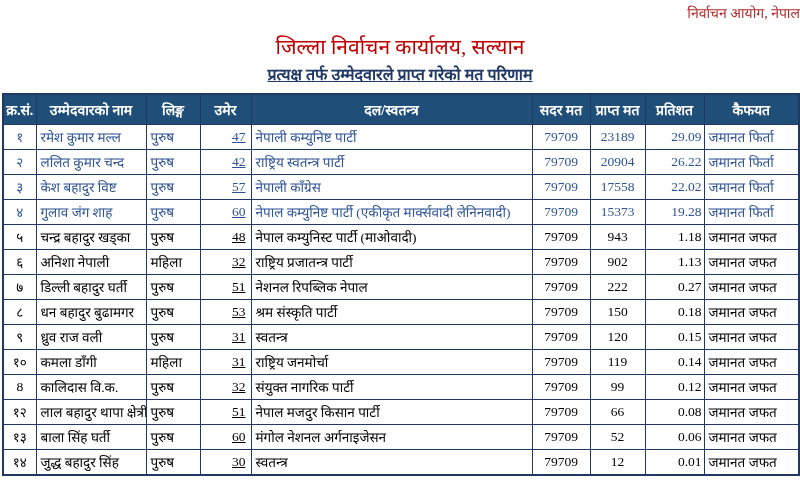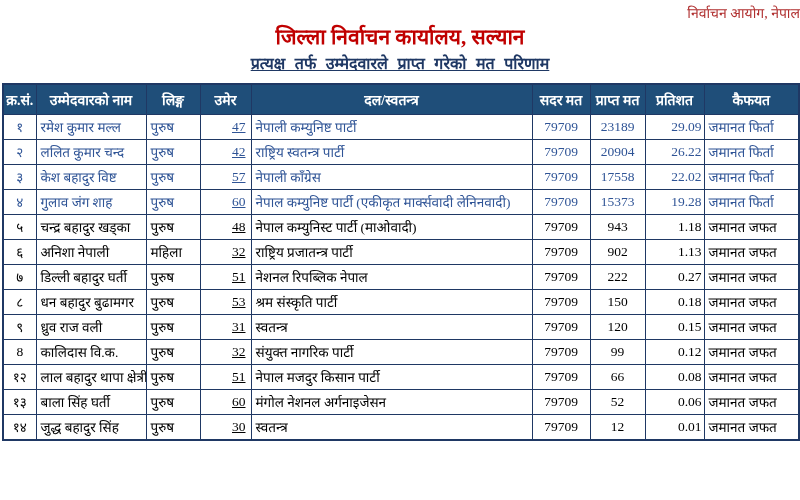--- a/index.html
+++ b/index.html
@@ -3,23 +3,23 @@
 <meta charset="utf-8">
 <style>
   html,body{margin:0;padding:0;background:#fff;}
   body{
     width:800px;height:500px;overflow:hidden;
     font-family:"Liberation Serif","DejaVu Serif",serif;
     -webkit-font-smoothing:antialiased;
   }
   .titles{text-align:center;padding-top:6px;line-height:1.15;}
   .t1{color:var(--title-dark-red);font-size:14px;text-align:right;}
-  .t2{color:var(--title-red);font-size:21px;font-weight:bold;margin-top:3px;}
+  .t2{color:var(--title-red);font-size:21px;font-weight:normal;margin-top:13px;}
   .t3{color:var(--title-dark-red);font-size:14px;margin-top:9px;}
-  .t4{color:var(--heading-navy);font-size:16px;font-weight:bold;text-decoration:underline;margin-top:7px;font-family:Liberation Mono, monospace;}
+  .t4{color:var(--heading-navy);font-size:16px;font-weight:bold;text-decoration:underline;margin-top:7px;}
 
   table{
     border-collapse:collapse;table-layout:fixed;
     width:796px;margin:8px 0 0 2px;
     border:2.5px solid var(--grid-border);
   }
   th{
     background:var(--header-bg);color:#fff;
     font-size:14px;font-weight:bold;
     padding:5px 2px;border:1.4px solid var(--grid-border);
@@ -166,20 +166,31 @@
         <td class="c-name">ध्रुव राज वली</td>
         <td class="c-gender">पुरुष</td>
         <td class="c-age">31</td>
         <td class="c-party">स्वतन्त्र</td>
         <td class="c-valid">79709</td>
         <td class="c-votes">120</td>
         <td class="c-pct">0.15</td>
         <td class="c-remark">जमानत जफत</td>
       </tr>
       <tr>
+        <td class="c-sn">१०</td>
+        <td class="c-name">कमला डाँगी</td>
+        <td class="c-gender">महिला</td>
+        <td class="c-age">31</td>
+        <td class="c-party">राष्ट्रिय जनमोर्चा</td>
+        <td class="c-valid">79709</td>
+        <td class="c-votes">119</td>
+        <td class="c-pct">0.14</td>
+        <td class="c-remark">जमानत जफत</td>
+      </tr>
+      <tr>
         <td class="c-sn">8</td>
         <td class="c-name">कालिदास वि.क.</td>
         <td class="c-gender">पुरुष</td>
         <td class="c-age">32</td>
         <td class="c-party">संयुक्त नागरिक पार्टी</td>
         <td class="c-valid">79709</td>
         <td class="c-votes">99</td>
         <td class="c-pct">0.12</td>
         <td class="c-remark">जमानत जफत</td>
       </tr>

